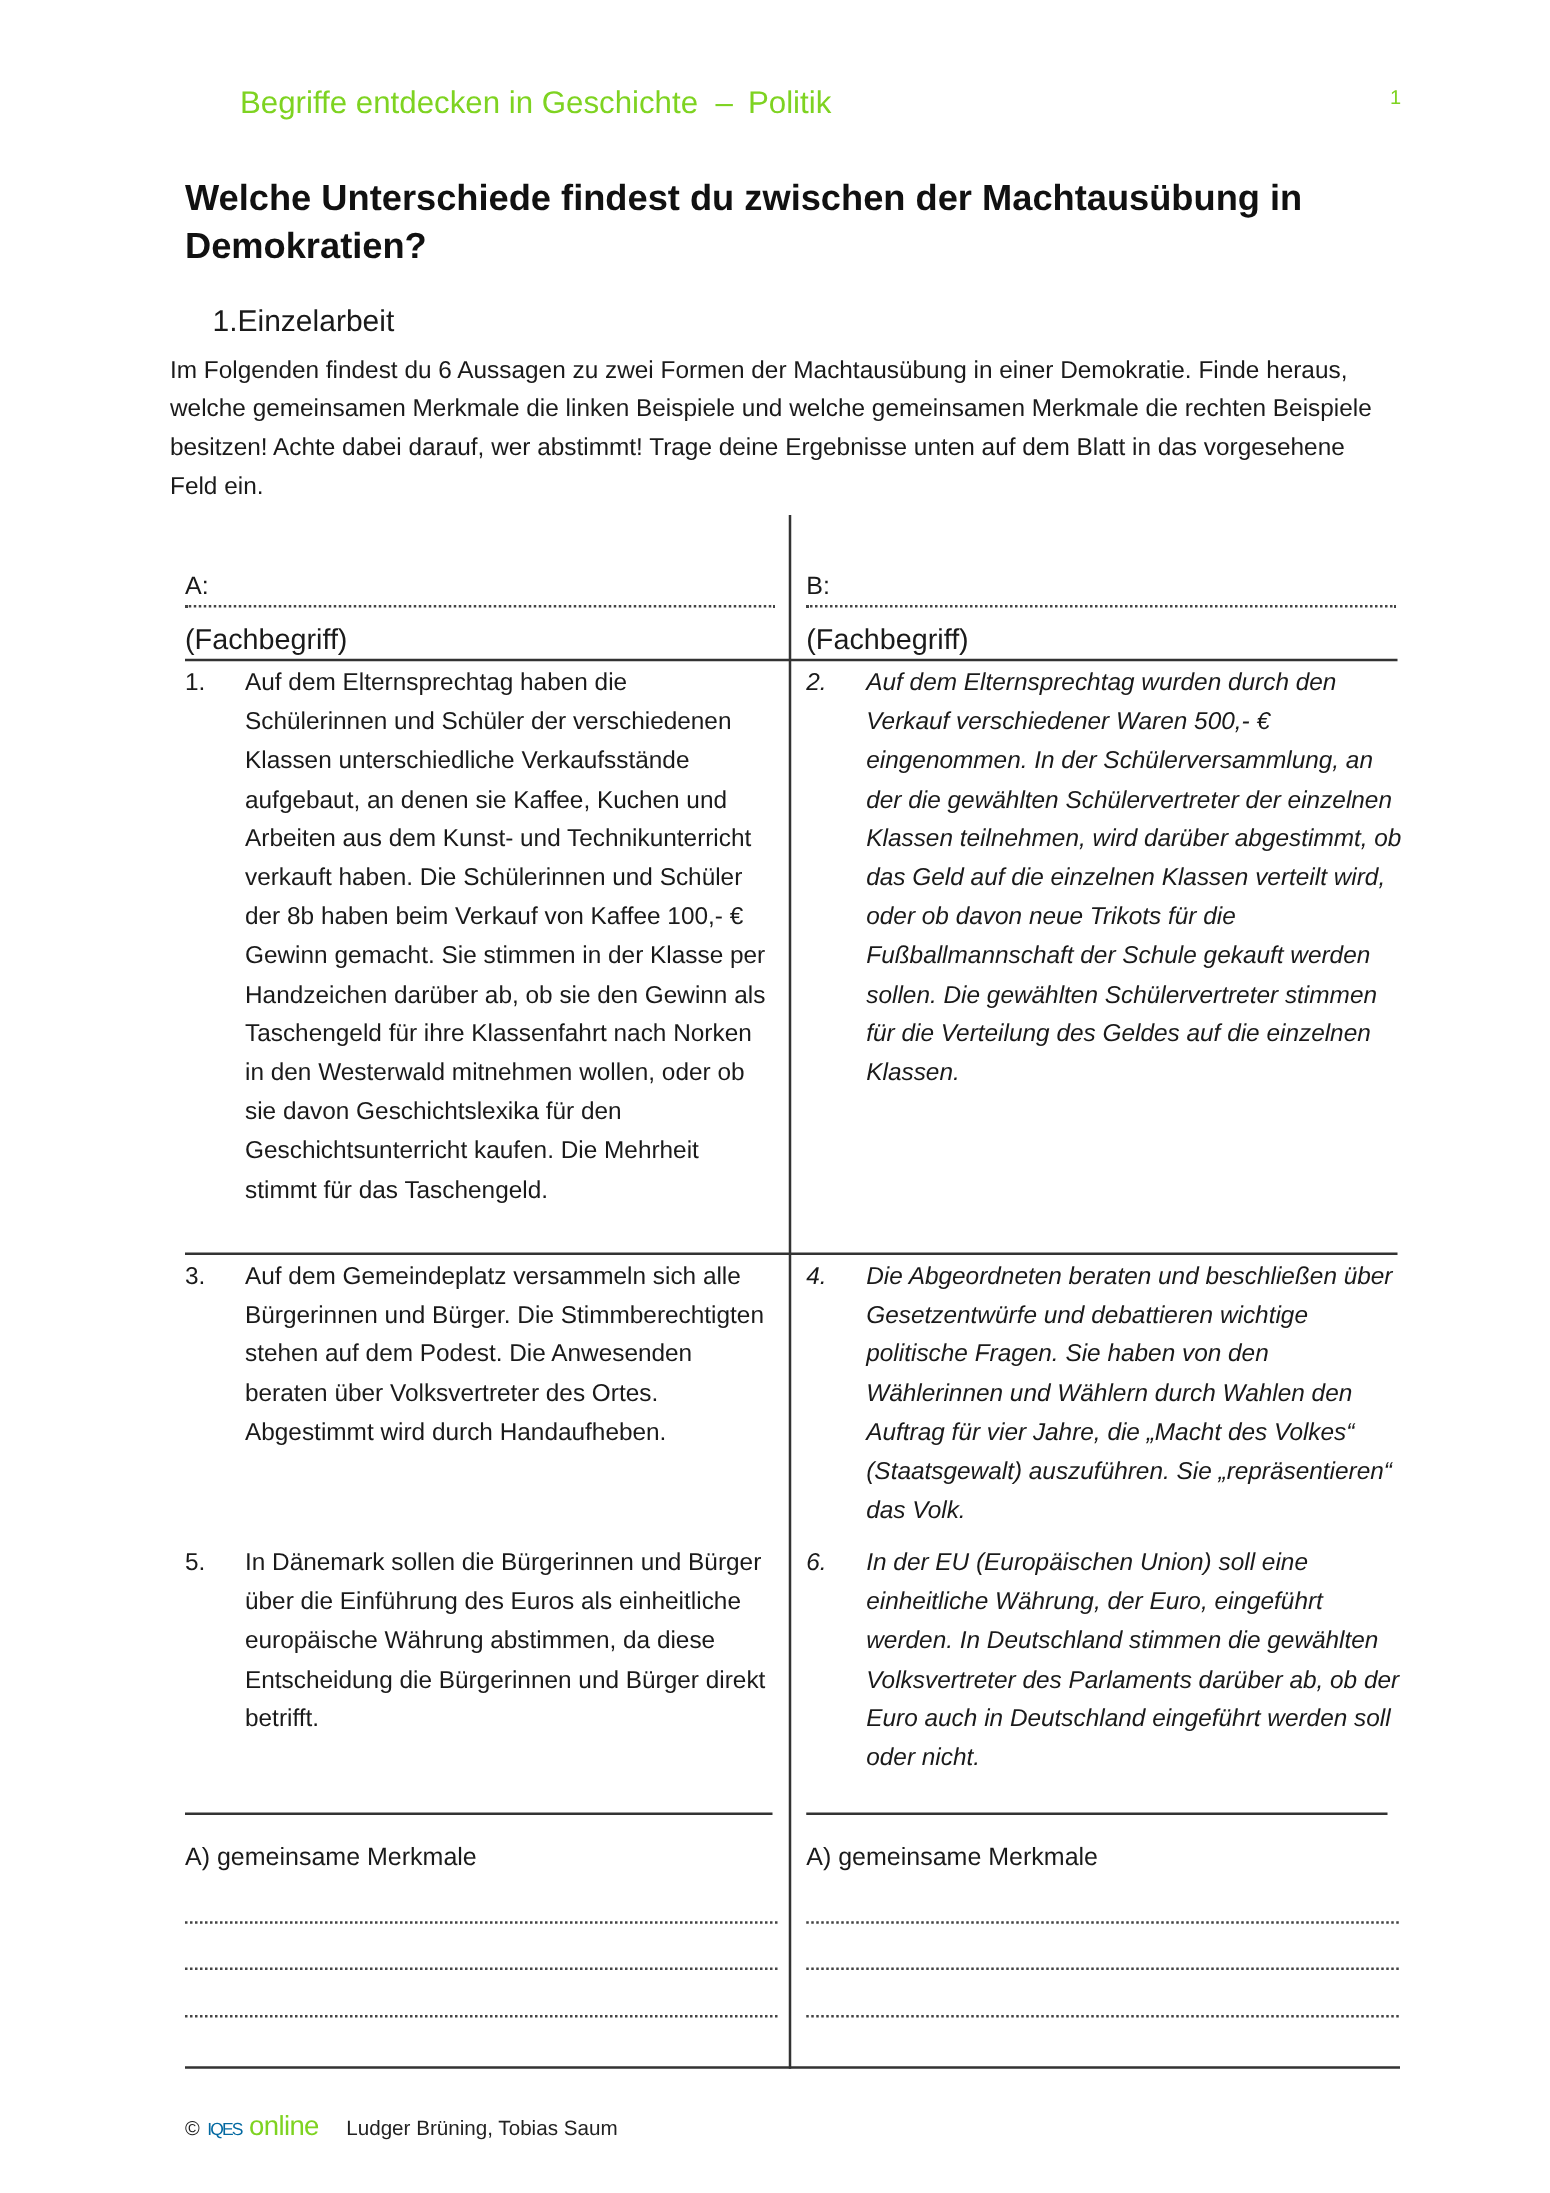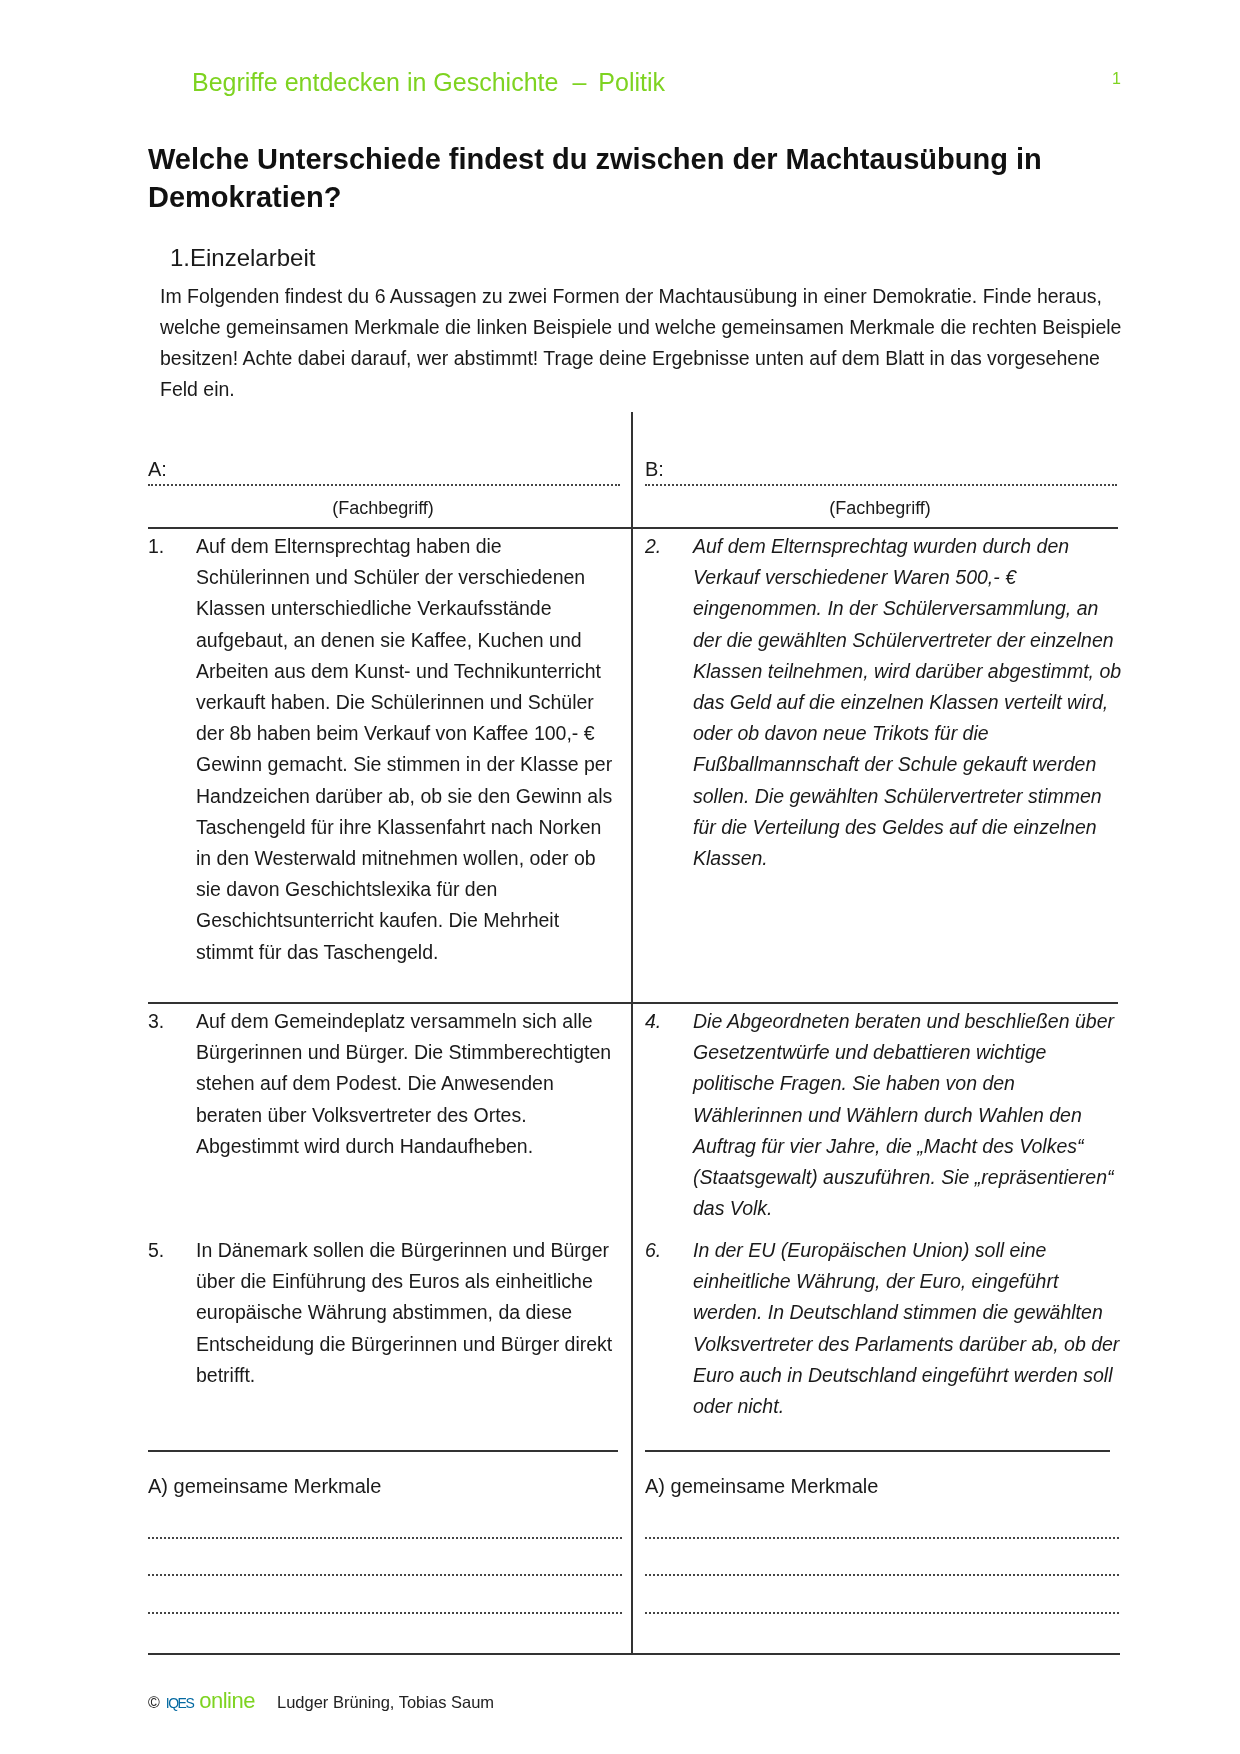--- a/index.html
+++ b/index.html
@@ -5,26 +5,26 @@
   html, body { margin:0; padding:0; background:#ffffff; }
   body { width:1240px; height:1754px; position:relative; overflow:hidden;
          font-family:"Liberation Sans", sans-serif; color:#1a1a1a; }
   .abs { position:absolute; }
   .hdr { top:68px; left:148px; font-size:25px; color:#7ed321;margin-left:44px; }
   .hdr .sep { margin:0 12px 0 14px; }
   .pageno { top:70px; left:1112px; font-size:16px; color:#7ed321; }
   .title { top:140px; left:148px; width:980px; font-size:29px; line-height:38px; color:#111;font-weight:bold; }
   .section { top:244px; left:148px; font-size:24px;text-align:right; }
   .section .num { display:inline-block; width:42px; }
-  .intro { top:281px; left:160px; width:975px; font-size:19.5px; line-height:31px; }
+  .intro { top:281px; left:136px; width:975px; font-size:19.5px; line-height:31px; }
   .vline { left:631px; width:1.5px; background:#333; }
   .hline { height:2px; background:#333; }
   .dotline { border-top:2px dotted #444; height:0; }
   .ablabel { font-size:20px; }
-  .fach { font-size:18px; text-align:center; width:470px; }
+  .fach { font-size:23px; text-align:left; width:470px; }
   .item { font-size:19.5px; line-height:31.2px; }
   .item .n { position:absolute; left:0; top:0; }
   .item .t { margin-left:48px; display:block; }
   .item.it { font-style:italic; }
   .merk { font-size:20px; }
   .footer { top:1688px; left:148px; font-size:16px; display:flex; align-items:baseline; gap:6px; }
   .footer .copy { font-size:16px; }
   .footer .iqes { font-size:14px; letter-spacing:-1.5px; color:#0369a1; }
   .footer .online { font-size:22px; color:#7ed321; letter-spacing:-0.5px; margin-right:16px; }
   .footer .authors { font-size:16.5px; color:#222; }

